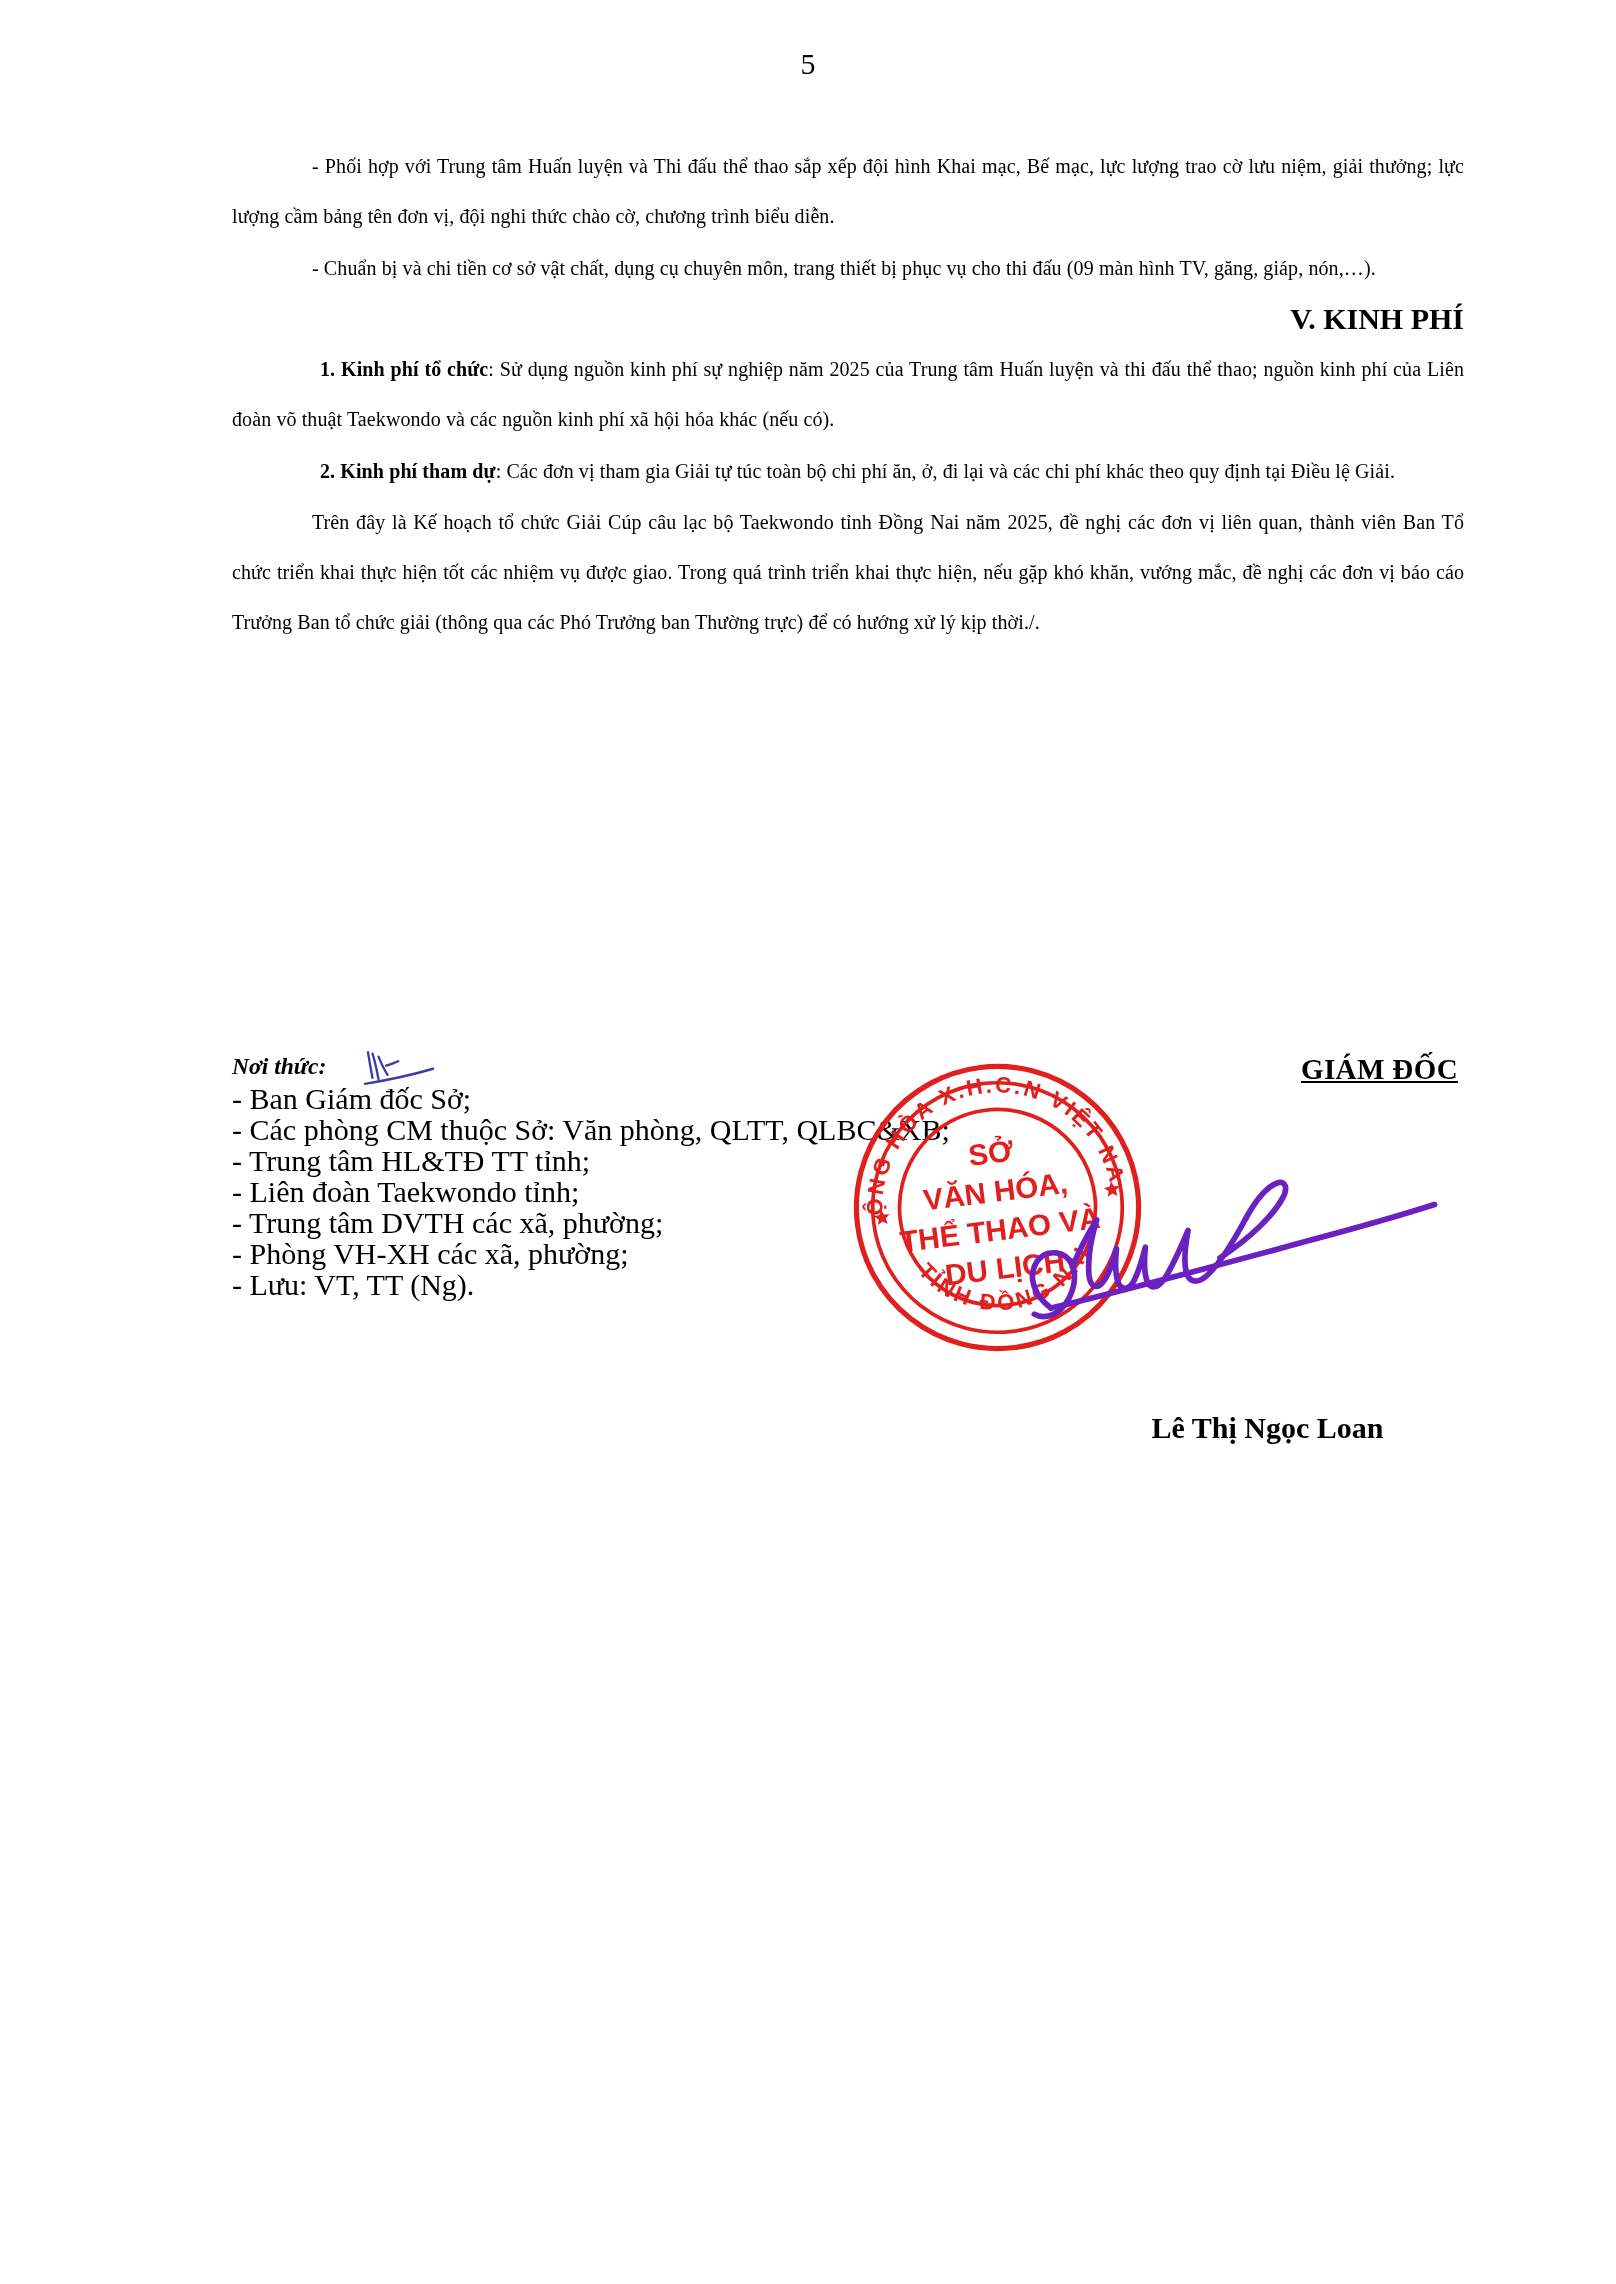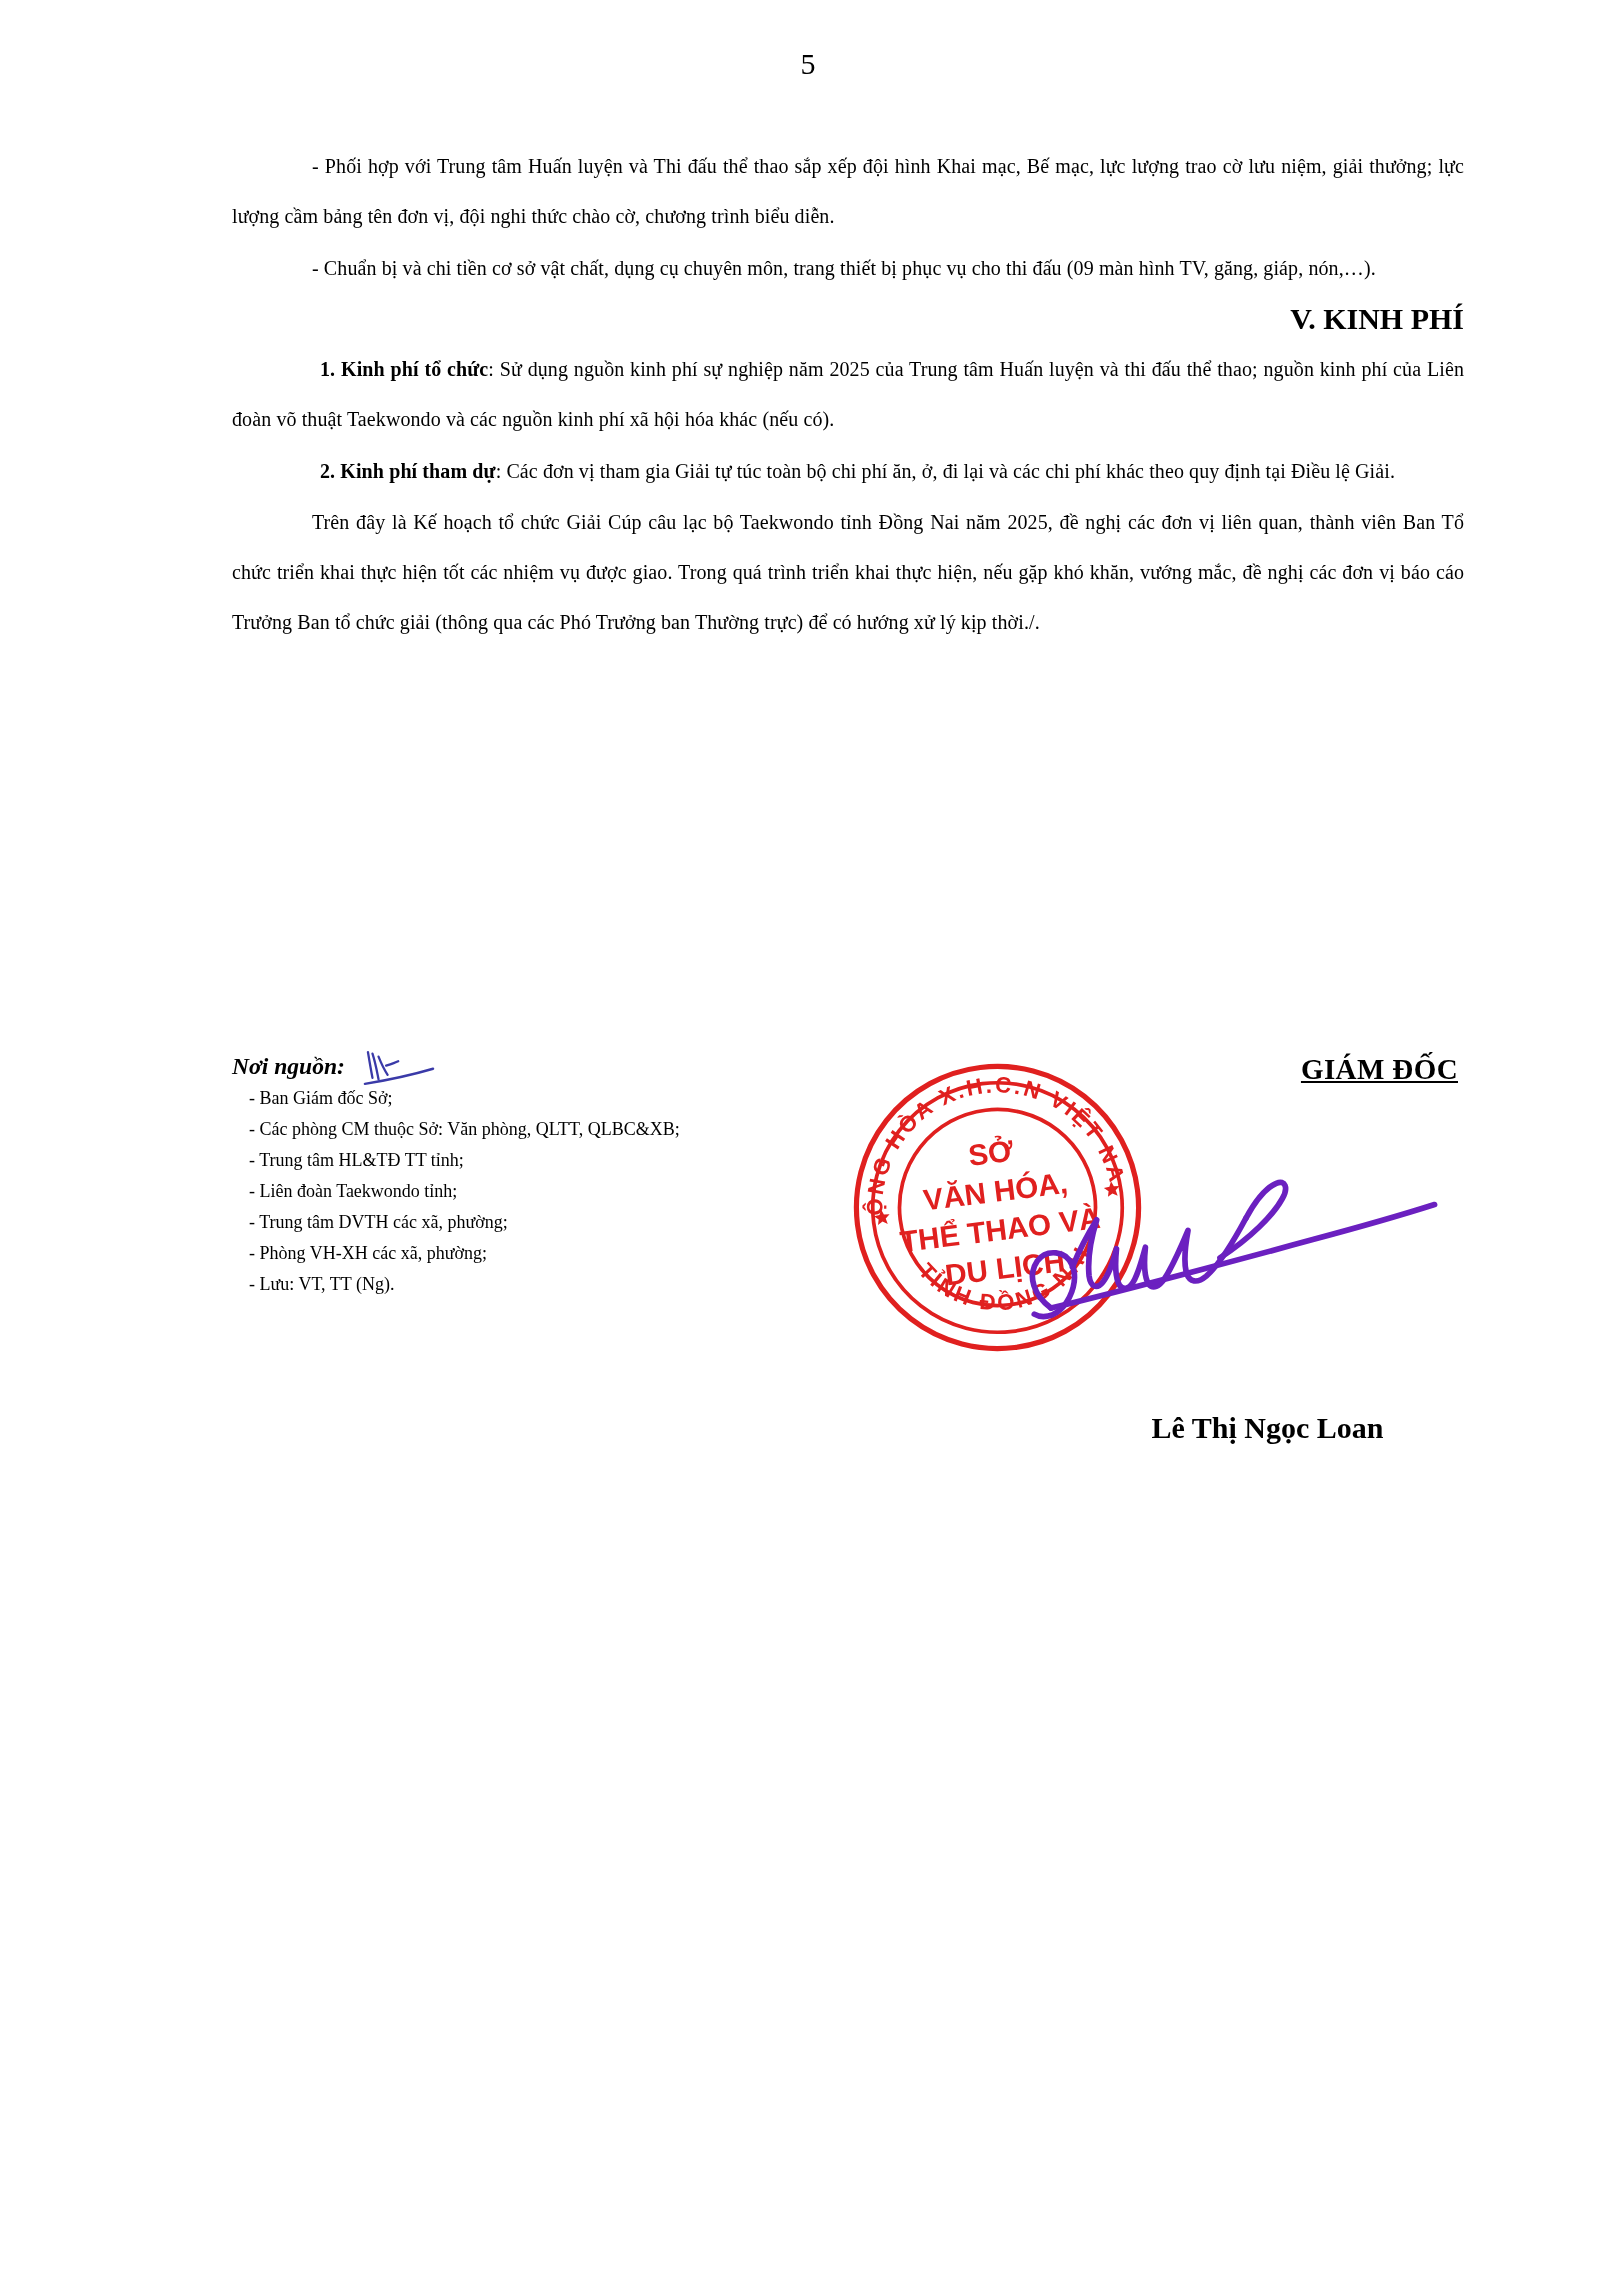--- a/index.html
+++ b/index.html
@@ -91,24 +91,23 @@
     position: relative;
   }
 
   .recipients-list {
     list-style: none;
     margin: 0;
     padding: 0;
   }
 
   .recipients-list li {
-    font-size: 18px;
+    font-size: 30px;
     line-height: 31px;
     white-space: nowrap;
-    margin-left: 17px;
   }
 
   
   .initial-mark {
     position: absolute;
     left: 128px;
     top: -4.6px;
     width: 84px;
     height: 53px;
     pointer-events: none;
@@ -186,21 +185,21 @@
 
     <p class="para"><span class="lead">2. Kinh phí tham dự</span><span>: Các đơn vị tham gia Giải tự túc toàn bộ chi phí ăn, ở, đi lại và các chi phí khác theo quy định tại Điều lệ Giải.</span></p>
 
     <p class="para last-line-left">Trên đây là Kế hoạch tổ chức Giải Cúp câu lạc bộ Taekwondo tỉnh Đồng Nai năm 2025, đề nghị các đơn vị liên quan, thành viên Ban Tổ chức triển khai thực hiện tốt các nhiệm vụ được giao. Trong quá trình triển khai thực hiện, nếu gặp khó khăn, vướng mắc, đề nghị các đơn vị báo cáo Trưởng Ban tổ chức giải (thông qua các Phó Trưởng ban Thường trực) để có hướng xử lý kịp thời./.</p>
 
   </div>
 
   <div class="footer">
 
     <div class="recipients">
-      <div class="recipients-title">Nơi nguồn:</div>
+      <div class="recipients-title">Nơi thức:</div>
 
       <svg class="initial-mark" viewBox="0 0 110 70">
         <g fill="none" stroke="#3A3AA8" stroke-width="3" stroke-linecap="round" stroke-linejoin="round">
           <path d="M10,8 C12,20 14,32 16,42"></path>
           <path d="M16,10 C20,22 22,34 24,44"></path>
           <path d="M24,14 C28,24 32,32 36,38"></path>
           <path d="M34,26 C40,24 46,22 50,20"></path>
           <path d="M6,50 C30,46 62,40 96,30" stroke-width="3.2"></path>
         </g>
       </svg>

